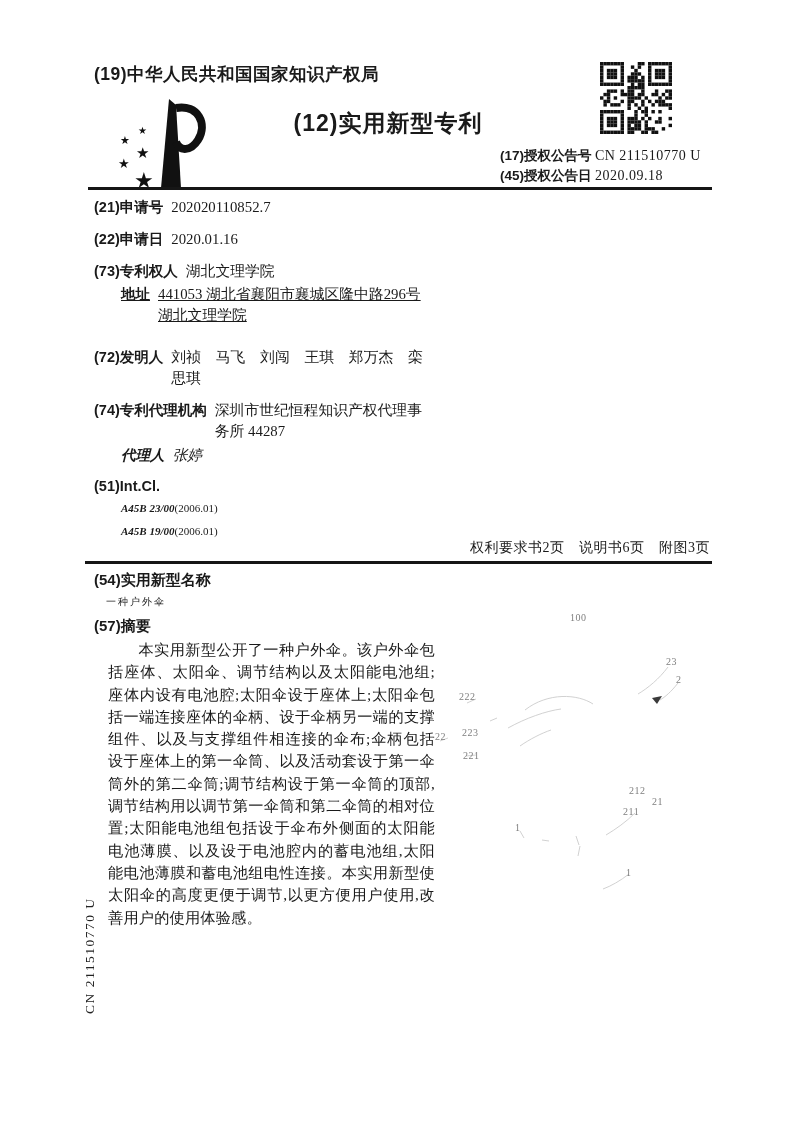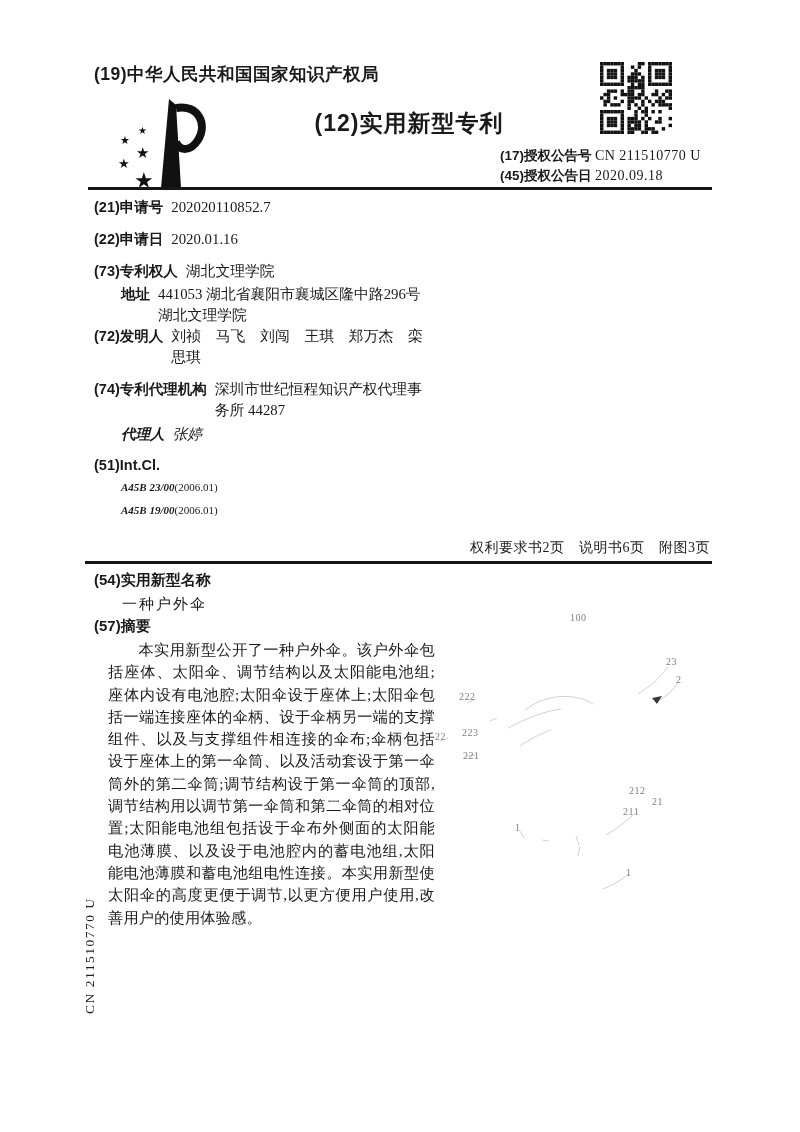--- a/index.html
+++ b/index.html
@@ -6,21 +6,21 @@
   html,body { background:#ffffff; }
   body {
     width:800px; height:1132px; position:relative; overflow:hidden;
     font-family:"Liberation Serif", serif; color:#1a1a1a;
   }
   .hei { font-family:"Liberation Sans", sans-serif; font-weight:bold; }
   .song { font-family:"Liberation Serif", serif; }
 
   .office-line { position:absolute; left:94px; top:62px; font-size:17.5px; letter-spacing:0.5px; }
   .logo-box { position:absolute; left:112px; top:96px; width:100px; height:96px; }
-  .doc-type { position:absolute; left:229px; top:108px; width:360px; text-align:center; font-size:23px; letter-spacing:1px; }
+  .doc-type { position:absolute; left:208px; top:108px; width:360px; text-align:center; font-size:23px; letter-spacing:1px; }
   .qr-box { position:absolute; left:600px; top:62px; width:72px; height:72px; }
   .qr-box svg { width:72px; height:72px; fill:#111; }
   .pub-block { position:absolute; left:500px; top:146px; width:214px; font-size:13.5px; line-height:20px; white-space:nowrap; }
   .pub-block .lbl { font-size:13.5px; }
   .pub-block .val { font-size:14px; letter-spacing:0.5px; }
 
   .rule { position:absolute; background:#161616; height:2.5px; }
   .rule-top { left:88px; top:187px; width:624px; }
   .rule-mid { left:85px; top:561px; width:627px; }
 
@@ -30,21 +30,21 @@
   .row .val { flex:1; font-size:14.8px; line-height:21px; margin-top:-2px; }
   .sub { padding-left:27px; }
   .sub2 { padding-left:27px; }
   .intcl-lines { padding-left:27px; margin-top:5px; }
   .intcl-line { margin-bottom:6px; font-size:11px; }
   .intcl-code { font-style:italic; font-weight:bold; font-family:"Liberation Serif", serif; }
 
   .pages-info { position:absolute; top:539px; right:90px; font-size:14px; letter-spacing:0.5px; }
 
   .sec54 { position:absolute; left:94px; top:571px; font-size:15px; }
-  .title-val { position:absolute; left:122px; top:595px; font-size:15px; letter-spacing:2px; }
+  .title-val { position:absolute; left:106px; top:595px; font-size:10px; letter-spacing:2px; }
   .sec57 { position:absolute; left:94px; top:617px; font-size:15px; }
   .abstract { position:absolute; left:108px; top:639px; width:327px; font-size:15.2px; line-height:22.3px;
               text-align:justify; text-indent:2em; letter-spacing:0.2px; }
 
   .figure { position:absolute; left:430px; top:600px; width:290px; height:300px; }
   .figure svg { position:absolute; left:0; top:0; width:290px; height:300px; }
   .fig-label { position:absolute; font-size:10px; color:#7e7e7e; font-family:"Liberation Serif", serif; letter-spacing:0.5px; }
 
   .vertical-id { position:absolute; left:82px; top:1014px; transform:rotate(-90deg); transform-origin:0 0;
                  font-size:13.5px; letter-spacing:1.5px; color:#222; white-space:nowrap; }
@@ -321,21 +321,21 @@
     <div class="row">
       <span class="lbl hei">(22)申请日</span>
       <span class="val song">2020.01.16</span>
     </div>
 
     <div class="row" style="margin-bottom:4px;">
       <span class="lbl hei">(73)专利权人</span>
       <span class="val song">湖北文理学院</span>
     </div>
 
-    <div class="row sub" style="margin-bottom:2px;">
+    <div class="row sub" style="margin-bottom:23px;text-decoration:underline;">
       <span class="lbl hei">地址</span>
       <span class="val song">441053 湖北省襄阳市襄城区隆中路296号湖北文理学院</span>
     </div>
 
     <div class="row">
       <span class="lbl hei">(72)发明人</span>
       <span class="val song">刘祯　马飞　刘闯　王琪　郑万杰　栾思琪</span>
     </div>
 
     <div class="row" style="margin-bottom:5px;">

